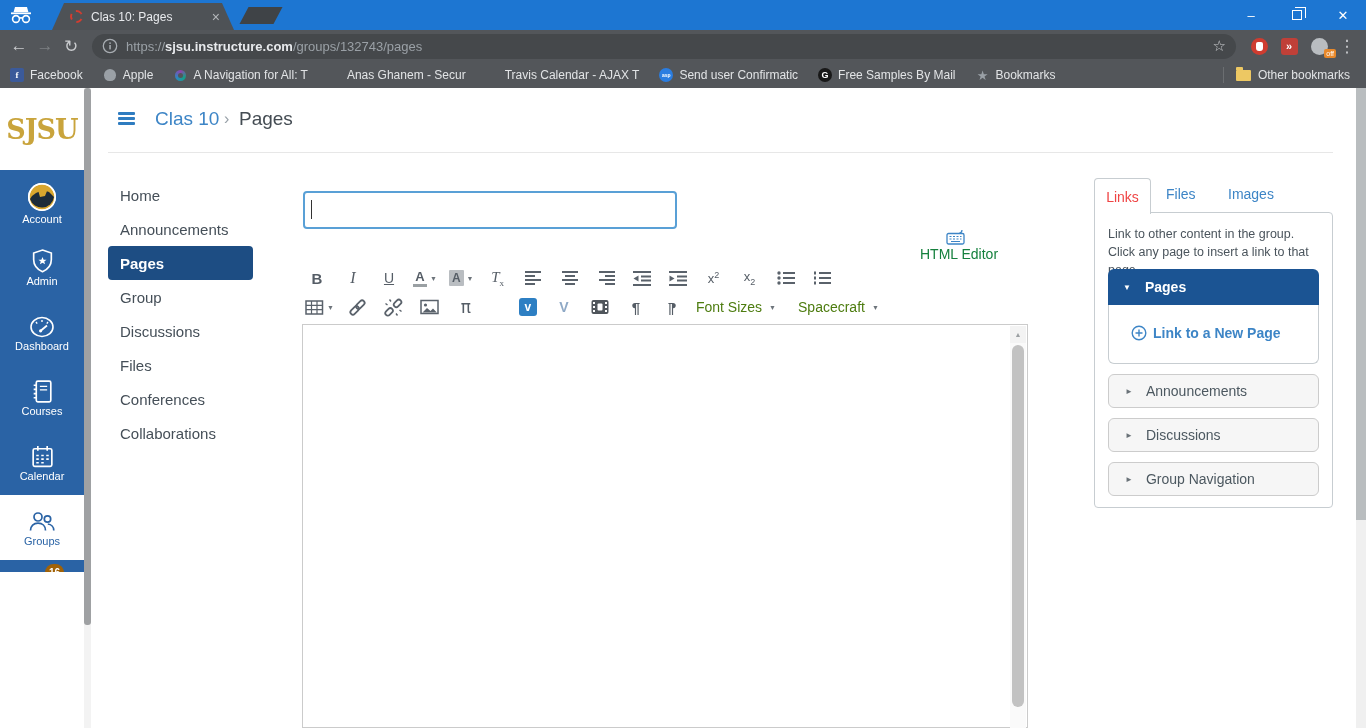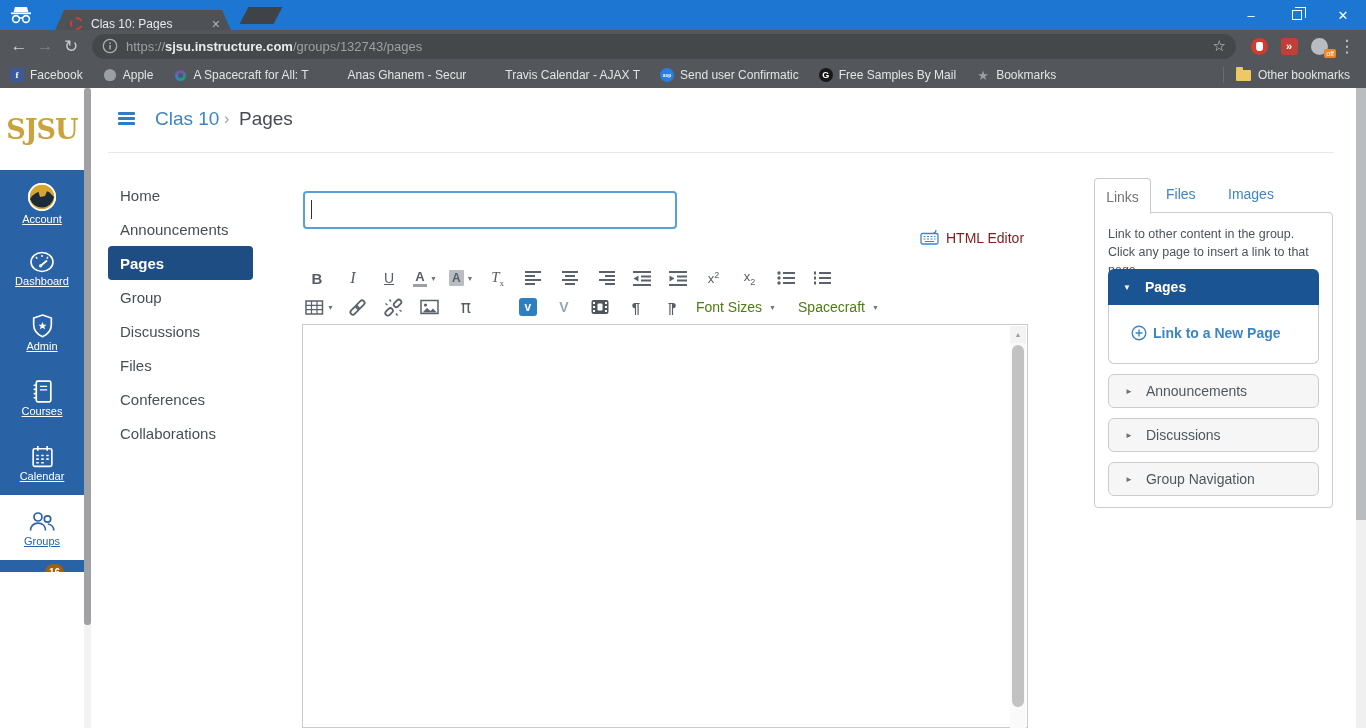--- a/index.html
+++ b/index.html
@@ -2,21 +2,21 @@
 <html><head>
 <meta charset="utf-8">
 <style>
   * { margin:0; padding:0; box-sizing:border-box; }
   html,body { width:1366px; height:728px; overflow:hidden; }
   body { font-family:"Liberation Sans", sans-serif; background:#fff; }
   .screen { position:relative; width:1366px; height:728px; overflow:hidden; background:#fff; }
 
   
   .titlebar { position:absolute; left:0; top:0; width:1366px; height:30px; background:#1d76d2; }
-  .tab { position:absolute; left:52px; top:10px; width:182px; height:27px; background:#4e5256;
+  .tab { position:absolute; left:52px; top:3px; width:182px; height:27px; background:#4e5256;
          clip-path:polygon(12px 0, calc(100% - 12px) 0, 100% 100%, 0 100%);
          display:flex; align-items:center; padding:0 14px 0 18px; }
   .tab-title { color:#e8eaed; font-size:12px; flex:1; margin-left:8px; white-space:nowrap; overflow:hidden; }
   .tab-close { color:#b4b7ba; font-size:14px; cursor:default; }
   .favicon-canvas { width:13px; height:13px; border-radius:50%; border:2px dashed #d43c2f; flex:none; }
   .newtab { position:absolute; left:244px; top:7px; width:34px; height:17px; background:#3f4347; transform:skewX(-28deg); }
   .wincontrols { position:absolute; right:0; top:0; display:flex; height:30px; }
   .winbtn { width:46px; height:30px; color:#fff; display:flex; align-items:center; justify-content:center; font-size:13px; }
   .maxbox { width:10px; height:10px; border:1px solid #fff; position:relative; }
   .maxbox:before { content:""; position:absolute; left:2px; top:-4px; width:10px; height:10px; border:1px solid #fff; border-bottom:none; border-left:none; }
@@ -55,21 +55,21 @@
   .bm-sep { width:1px; height:16px; background:#6b6e71; margin:0 12px; }
   .spacer { flex:1; }
   .folder { width:15px; height:11px; background:#edc863; border-radius:1px; position:relative; margin-right:7px; }
   .folder:before { content:""; position:absolute; left:0; top:-3px; width:7px; height:3px; background:#edc863; border-radius:1px 1px 0 0; }
 
   
   .cv-sidebar { position:absolute; left:0; top:88px; width:84px; height:484px; background:#2a63a5; overflow:hidden; }
   .cv-logo { height:82px; background:#fff; display:flex; align-items:center; justify-content:center; }
   .cv-logo span { font-family:"DejaVu Serif","Liberation Serif",serif; font-weight:bold; font-size:27px; color:#c9a43c; letter-spacing:-1px; }
   .cv-item { height:65px; display:flex; flex-direction:column; align-items:center; justify-content:center; color:#fff; position:relative; }
-  .cv-item .lbl { font-size:11px; margin-top:0;text-decoration:underline; }
+  .cv-item .lbl { font-size:11px; margin-top:0; }
   .cv-item.active { background:#fff; color:#2a63a5; }
   .cv-item svg { display:block; }
   .badge { position:absolute; top:4px; left:45px; min-width:19px; height:17px; border-radius:9px; background:#a16207; color:#fff;
            font-size:10px; font-weight:bold; display:flex; align-items:center; justify-content:center; padding:0 3px; }
   .cv-help { height:45px; display:flex; justify-content:center; color:#fff; padding-top:8px; position:relative; }
   .cv-help .q { position:absolute; top:15px; font-size:14px; font-weight:bold; color:#fff; }
 
   .sb-scroll { position:absolute; left:84px; top:88px; width:7px; height:640px; background:#f3f3f3; }
   .sb-thumb { position:absolute; left:0; top:0; width:7px; height:537px; background:#9fa1a3; border-radius:3px; }
 
@@ -82,21 +82,21 @@
   .divider { position:absolute; left:108px; top:152px; width:1225px; height:1px; background:#e7e7e7; }
 
   .gnav { position:absolute; left:120px; top:178px; width:150px; font-size:15px; color:#454f58; }
   .gnav-item { height:34px; display:flex; align-items:center; cursor:pointer; }
   .gnav-item.active { background:#1d4d83; color:#fff; font-weight:bold; border-radius:4px; padding-left:12px; margin-left:-12px; width:145px; }
 
   .title-input { position:absolute; left:303px; top:191px; width:374px; height:38px; border:2px solid #59a0d6; border-radius:4px;
                  background:#fff; font-size:15px; padding:0 8px; outline:none; color:#333; }
   .caret-bar { position:absolute; left:311px; top:200px; width:1px; height:19px; background:#333; }
 
-  .html-editor { position:absolute; left:920px; top:229px; display:flex; align-items:center; color:#7f1d1d; font-size:14px; cursor:pointer; }
+  .html-editor { position:absolute; left:920px; top:229px; display:flex; align-items:center; color:#15803d; font-size:14px; cursor:pointer;flex-direction:column; }
   .html-editor svg { margin-right:7px; }
 
   .tb { position:absolute; left:305px; display:flex; align-items:center; }
   .tb-row1 { top:265px; }
   .tb-row2 { top:294px; }
   .tbtn { width:24px; height:26px; display:flex; align-items:center; justify-content:center; color:#555d66; margin-right:12px; cursor:pointer; }
   .tbtn.wide { width:auto; }
   .tb-b { font-weight:bold; font-size:15px; }
   .tb-i { font-style:italic; font-family:"Liberation Serif",serif; font-size:16px; }
   .tb-u { text-decoration:underline; font-size:14px; }
@@ -119,21 +119,21 @@
   .tb-dd { margin-right:22px; }
 
   .editor-box { position:absolute; left:302px; top:324px; width:726px; height:404px; border:1px solid #cbcbcb; background:#fff; }
   .ed-scroll { position:absolute; right:1px; top:1px; width:16px; height:402px; background:#fafafa; }
   .ed-up { height:17px; display:flex; align-items:center; justify-content:center; font-size:7px; color:#9ca0a3; background:#f3f3f3; }
   .ed-thumb { position:absolute; left:2px; top:19px; width:12px; height:362px; background:#c2c2c2; border-radius:6px; }
 
   
   .rp-body { position:absolute; left:1094px; top:212px; width:239px; height:296px; border:1px solid #c7cdd1; border-radius:0 4px 4px 4px; background:#fff; }
   .rp-tab-active { position:absolute; left:1094px; top:178px; width:57px; height:36px; background:#fff; border:1px solid #c7cdd1; border-bottom:none;
-                   border-radius:4px 4px 0 0; display:flex; align-items:center; justify-content:center; font-size:14px; color:#737373; z-index:2; }
+                   border-radius:4px 4px 0 0; display:flex; align-items:center; justify-content:center; font-size:14px; color:#ef4444; z-index:2; }
   .rp-tab-link { position:absolute; top:186px; font-size:14px; color:#3d85c6; cursor:pointer; }
   .rp-desc { position:absolute; left:1108px; top:225px; width:216px; font-size:12.5px; color:#4a545c; line-height:1.45; }
   .acc-hd-open { position:absolute; left:1108px; width:211px; height:36px; background:#1b5493; border-radius:6px 6px 0 0; color:#fff;
                  display:flex; align-items:center; padding-left:15px; font-size:14px; font-weight:bold; cursor:pointer; }
   .acc-hd-open .c { font-size:8px; margin-right:14px; }
   .acc-open-body { position:absolute; left:1108px; width:211px; height:59px; border:1px solid #c7cdd1; border-top:none; border-radius:0 0 6px 6px; background:#fff; }
   .newpage { position:absolute; left:22px; top:20px; display:flex; align-items:center; color:#3d85c6; font-size:14px; cursor:pointer;font-weight:bold; }
   .newpage svg { margin-right:6px; }
   .acc-hd { position:absolute; left:1108px; width:211px; height:34px; background:#f6f6f6; border:1px solid #ccc; border-radius:6px; color:#4c5860;
             display:flex; align-items:center; padding-left:16px; font-size:14px; cursor:pointer; }
@@ -206,21 +206,21 @@
     <div class="bm">
       <span class="fav">
           <span class="fav-apple"></span>
         </span>
       <span class="bm-label">Apple</span>
     </div>
     <div class="bm">
       <span class="fav">
           <span class="fav-ring"></span>
         </span>
-      <span class="bm-label">A Spacecraft for All: T</span>
+      <span class="bm-label">A Navigation for All: T</span>
     </div>
     <div class="bm">
       <span class="fav fav-ms">
           <i style="background:#f25022"></i>
           <i style="background:#7fba00"></i>
           <i style="background:#00a4ef"></i>
           <i style="background:#ffb900"></i>
         </span>
       <span class="bm-label">Anas Ghanem - Secur</span>
     </div>
@@ -263,35 +263,35 @@
         <circle cx="16" cy="16" r="14" fill="#fff"></circle>
         <circle cx="16" cy="16" r="12.4" fill="#d8a62e"></circle>
         <path d="M4 18a12.4 12.4 0 0 0 24-2l-5-5-6-2-7 3-4 3z" fill="#1c2b39"></path>
         <path d="M12 9c3-2 7-1.5 9 1l-2 5-5 1z" fill="#d8a62e"></path>
         <circle cx="16" cy="16" r="13.2" fill="none" stroke="#fff" stroke-width="1.4"></circle>
       </svg>
       <span class="lbl">Account</span>
     </div>
 
     <div class="cv-item">
+      <svg width="27" height="27" viewBox="0 0 26 26">
+        <path d="M13 2l8.5 2.8v6.4c0 5.6-3.6 9.3-8.5 11.6C8.1 20.5 4.5 16.8 4.5 11.2V4.8z" fill="none" stroke="#fff" stroke-width="1.6"></path>
+        <polygon points="13,8.6 14.1,11.2 16.9,11.3 14.7,13 15.5,15.7 13,14.1 10.5,15.7 11.3,13 9.1,11.3 11.9,11.2" fill="#fff"></polygon>
+      </svg>
+      <span class="lbl">Admin</span>
+    </div>
+
+    <div class="cv-item">
       <svg width="28" height="26" viewBox="0 0 28 26">
         <ellipse cx="14" cy="13" rx="11" ry="9.5" fill="none" stroke="#fff" stroke-width="1.6"></ellipse>
         <path d="M8 8l1.2 1.6M14 6v2M20 8l-1.2 1.6" stroke="#fff" stroke-width="1.4"></path>
         <path d="M13 16.5l6-5" stroke="#fff" stroke-width="1.8"></path>
         <circle cx="12.6" cy="16.8" r="1.6" fill="#fff"></circle>
       </svg>
       <span class="lbl">Dashboard</span>
-    </div>
-
-    <div class="cv-item">
-      <svg width="27" height="27" viewBox="0 0 26 26">
-        <path d="M13 2l8.5 2.8v6.4c0 5.6-3.6 9.3-8.5 11.6C8.1 20.5 4.5 16.8 4.5 11.2V4.8z" fill="none" stroke="#fff" stroke-width="1.6"></path>
-        <polygon points="13,8.6 14.1,11.2 16.9,11.3 14.7,13 15.5,15.7 13,14.1 10.5,15.7 11.3,13 9.1,11.3 11.9,11.2" fill="#fff"></polygon>
-      </svg>
-      <span class="lbl">Admin</span>
     </div>
 
     <div class="cv-item">
       <svg width="27" height="27" viewBox="0 0 26 26">
         <rect x="7" y="3" width="14" height="20" rx="1.5" fill="none" stroke="#fff" stroke-width="1.6"></rect>
         <path d="M4.5 7h3M4.5 11h3M4.5 15h3M4.5 19h3" stroke="#fff" stroke-width="1.6"></path>
         <path d="M10.5 8h7M10.5 11.5h7" stroke="#fff" stroke-width="1.3"></path>
       </svg>
       <span class="lbl">Courses</span>
     </div>

